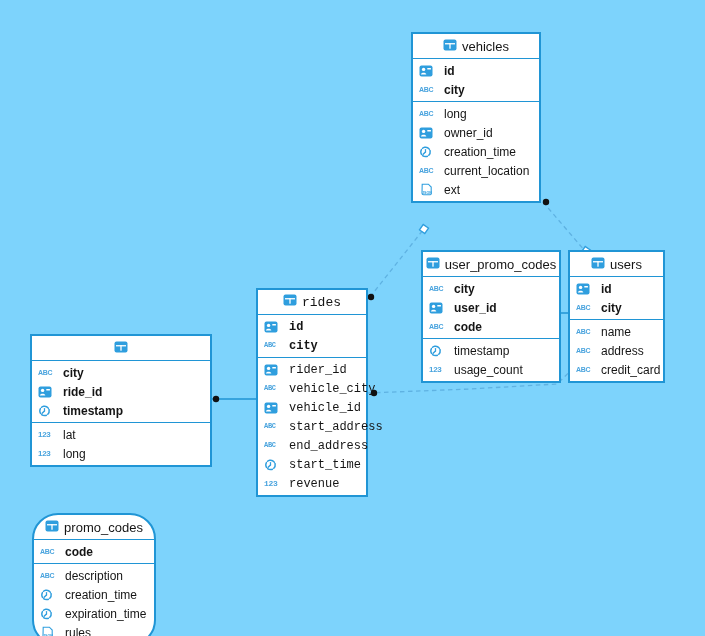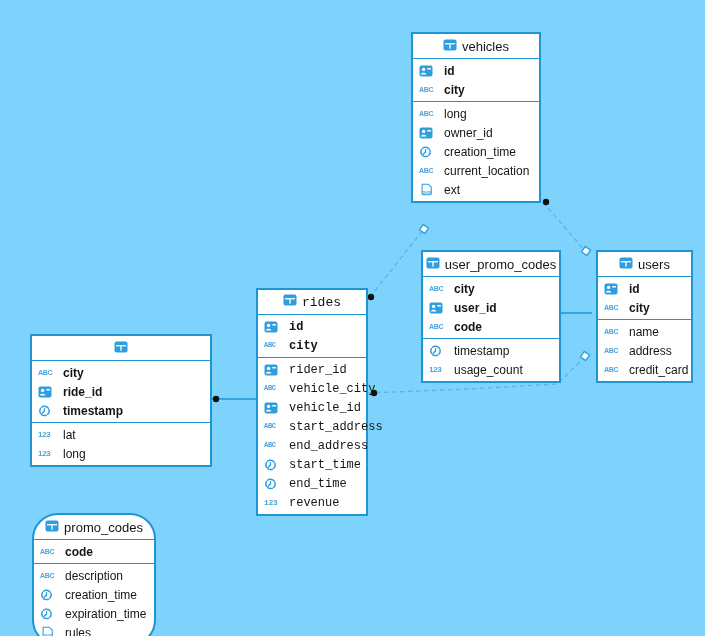--- a/index.html
+++ b/index.html
@@ -163,21 +163,21 @@
     <span class="f-label">timestamp</span>
   </div>
           <div class="row">
     <span class="ic">
               <span class="num-ic" aria-hidden="true">123</span>
             </span>
     <span class="f-label">usage_count</span>
   </div>
         </div>
   </div>
-      <div class="table" style="left: 596px; top: 250px; width: 97px;">
+      <div class="table" style="left: 568px; top: 250px; width: 97px;">
     <div class="t-header">
       <span class="ic"><svg width="14" height="12" viewBox="0 0 14 12">
               <rect x="0.5" y="0.5" width="13" height="11" rx="2" fill="#2f9ede"></rect>
               <rect x="2" y="4.1" width="10" height="1.3" fill="#fff"></rect>
               <rect x="6.35" y="4.1" width="1.3" height="5.6" fill="#fff"></rect>
             </svg></span>
       <span class="t-name">users</span>
     </div>
     <div class="section t-pk">
           <div class="row">
@@ -290,30 +290,20 @@
   </div>
           <div class="row">
     <span class="ic">
               <svg width="13" height="13" viewBox="0 0 13 13">
                 <circle cx="6.5" cy="6.9" r="4.7" fill="none" stroke="#2f9ede" stroke-width="1.5" stroke-dasharray="5 1.6" stroke-linecap="round" transform="rotate(-100 6.5 6.9)"></circle>
                 <line x1="6.5" y1="6.9" x2="4.1" y2="9.2" stroke="#2f9ede" stroke-width="1.4" stroke-linecap="round"></line>
                 <line x1="6.5" y1="6.9" x2="6.5" y2="4.6" stroke="#2f9ede" stroke-width="1.2" stroke-linecap="round"></line>
               </svg>
             </span>
     <span class="f-label">start_time</span>
-  </div>
-          <div class="row">
-    <span class="ic">
-              <svg width="13" height="13" viewBox="0 0 13 13">
-                <circle cx="6.5" cy="6.9" r="4.7" fill="none" stroke="#2f9ede" stroke-width="1.5" stroke-dasharray="5 1.6" stroke-linecap="round" transform="rotate(-100 6.5 6.9)"></circle>
-                <line x1="6.5" y1="6.9" x2="4.1" y2="9.2" stroke="#2f9ede" stroke-width="1.4" stroke-linecap="round"></line>
-                <line x1="6.5" y1="6.9" x2="6.5" y2="4.6" stroke="#2f9ede" stroke-width="1.2" stroke-linecap="round"></line>
-              </svg>
-            </span>
-    <span class="f-label">end_time</span>
   </div>
           <div class="row">
     <span class="ic">
               <span class="num-ic" aria-hidden="true">123</span>
             </span>
     <span class="f-label">revenue</span>
   </div>
         </div>
   </div>
       <div class="table" style="left: 30px; top: 334px; width: 182px;">

